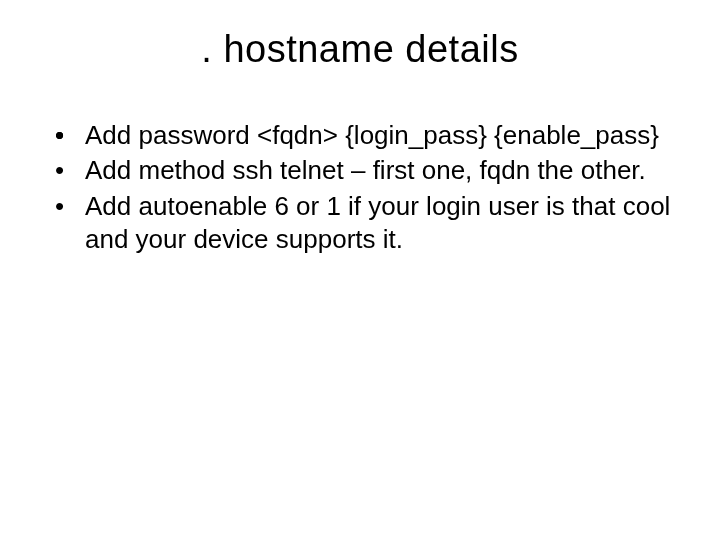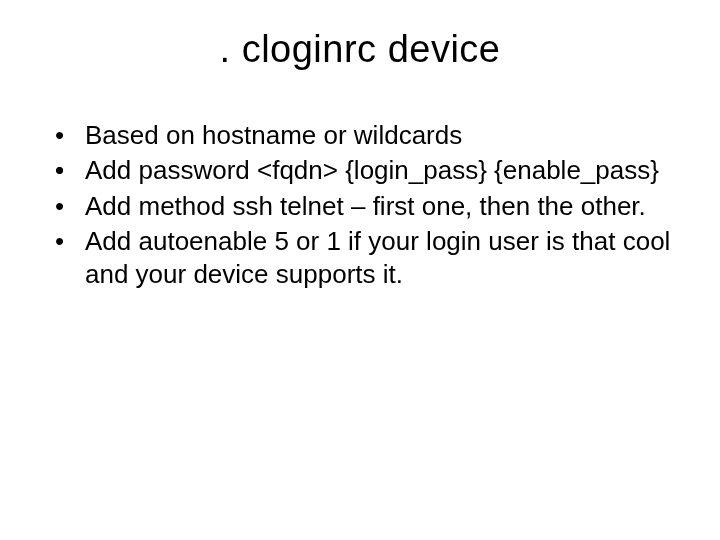--- a/index.html
+++ b/index.html
@@ -41,35 +41,34 @@
       top: 0;
       font-size: 26px;
     }
     .bullet-text {
       display: inline;
     }
   </style>
 </head>
 <body>
 
-<h1 class="slide-title">. cloginrc device</h1>
+<h1 class="slide-title">. hostname details</h1>
 
 <ul class="bullet-list">
   <li class="bullet-item">
     <span class="bullet-marker">•</span>
-    <span class="bullet-text">Based on hostname or wildcards</span>
   </li>
   <li class="bullet-item">
     <span class="bullet-marker">•</span>
   </li>
   <li class="bullet-item">
     <span class="bullet-marker">•</span>
     <span class="bullet-text">Add password &lt;fqdn&gt; {login_pass} {enable_pass}</span>
   </li>
   <li class="bullet-item">
     <span class="bullet-marker">•</span>
-    <span class="bullet-text">Add method ssh telnet – first one, then the other.</span>
+    <span class="bullet-text">Add method ssh telnet – first one, fqdn the other.</span>
   </li>
   <li class="bullet-item">
     <span class="bullet-marker">•</span>
-    <span class="bullet-text">Add autoenable 5 or 1 if your login user is that cool and your device supports it.</span>
+    <span class="bullet-text">Add autoenable 6 or 1 if your login user is that cool and your device supports it.</span>
   </li>
 </ul>
 
 </body></html>

